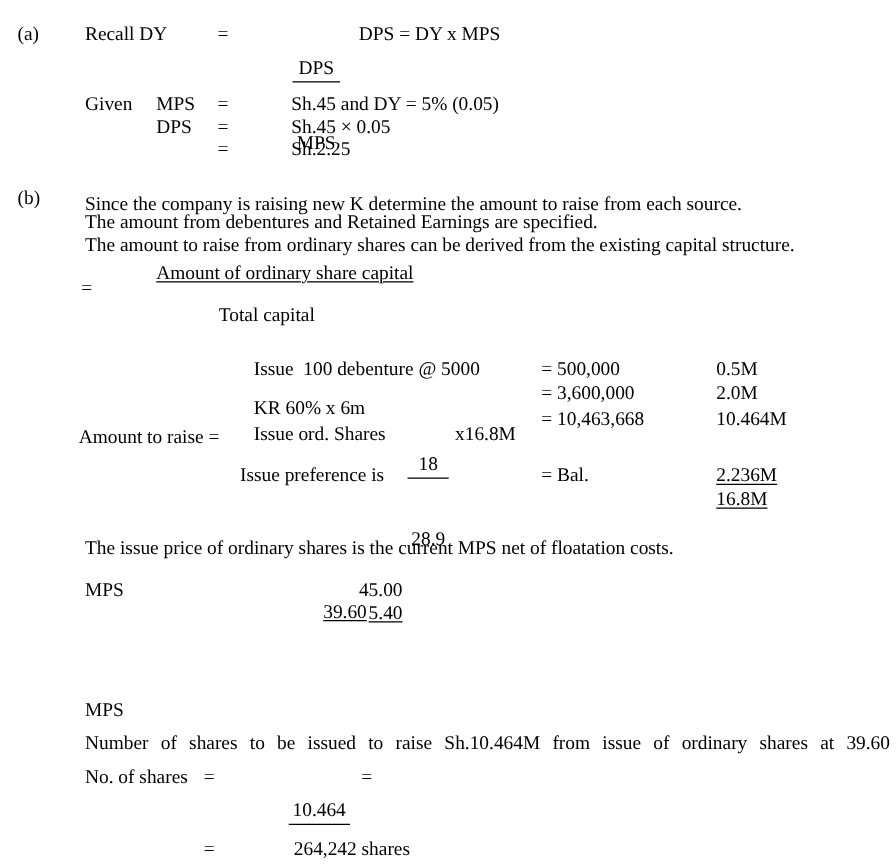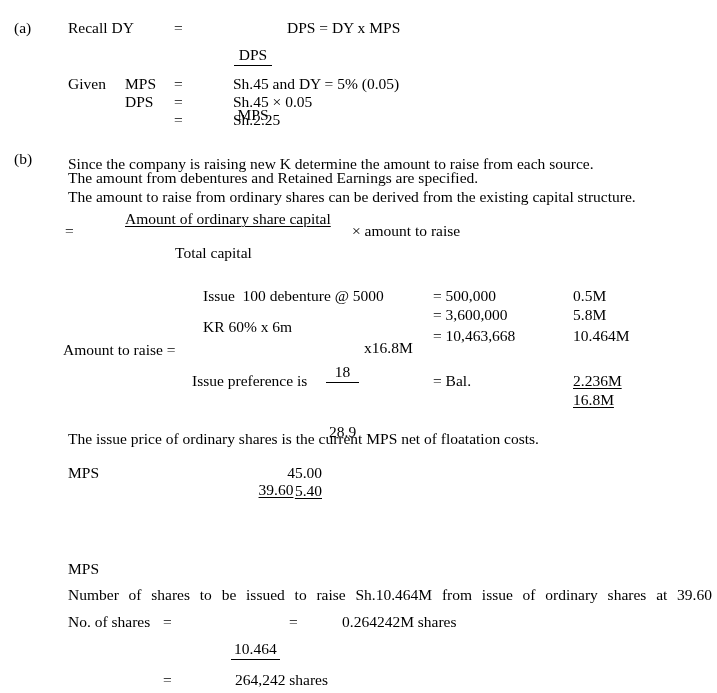--- a/index.html
+++ b/index.html
@@ -44,33 +44,33 @@
   <span class="abs" style="left:174px; top:110px;">=</span>
   <span class="abs" style="left:233px; top:110px;">Sh.2.25</span>
 
   <span class="abs" style="left:14px; top:149px;">(b)</span>
   <span class="abs" style="left:68px; top:154px;">Since the company is raising new K determine the amount to raise from each source.</span>
   <span class="abs" style="left:68px; top:168px;">The amount from debentures and Retained Earnings are specified.</span>
   <span class="abs" style="left:68px; top:187px;">The amount to raise from ordinary shares can be derived from the existing capital structure.</span>
 
   <span class="abs" style="left:65px;  top:221px;">=</span>
   <span class="abs u" style="left:125px; top:209px;">Amount of ordinary share capital</span>
-  <span class="abs" style="left:352px; top:221px;">× amount to raise</span>
   <span class="abs" style="left:175px; top:243px;">Total capital</span>
 
   <span class="abs" style="left:63px; top:340px;">Amount to raise =</span>
 
   <span class="abs" style="left:203px; top:286px;">Issue  100 debenture @ 5000</span>
   <span class="abs" style="left:433px; top:286px;">= 500,000</span>
   <span class="abs" style="left:573px; top:286px;">0.5M</span>
 
   <span class="abs" style="left:203px; top:305px;margin-top:12px;">KR 60% x 6m</span>
   <span class="abs" style="left:433px; top:305px;">= 3,600,000</span>
-  <span class="abs" style="left:573px; top:305px;">5.8M</span>
+  <span class="abs" style="left:573px; top:305px;">2.0M</span>
 
+  <span class="abs" style="left:203px; top:338px;">Issue ord. Shares</span>
   <span class="frac" style="left:326px; top:324px; min-width:32px;">
     <span class="num">18</span>
     <span class="den">28.9</span>
   </span>
   <span class="abs" style="left:364px; top:338px;">x16.8M</span>
   <span class="abs" style="left:433px; top:326px;">= 10,463,668</span>
   <span class="abs" style="left:573px; top:326px;">10.464M</span>
 
   <span class="abs" style="left:192px; top:371px;">Issue preference is</span>
   <span class="abs" style="left:433px; top:371px;">= Bal.</span>
@@ -87,18 +87,17 @@
   <div class="abs justify" style="left:68px; top:540px; width:644px;">Number of shares to be issued to raise Sh.10.464M from issue of ordinary shares at 39.60</div>
   <span class="abs" style="left:68px; top:559px;">MPS</span>
 
   <span class="abs" style="left:68px;  top:612px;">No. of shares</span>
   <span class="abs" style="left:163px; top:612px;">=</span>
   <span class="frac" style="left:231px; top:601px; min-width:46px;">
     <span class="num">10.464</span>
     
   </span>
   <span class="abs" style="left:289px; top:612px;">=</span>
-  <span class="abs" style="left:342px; top:612px;">0.264242M shares</span>
 
   <span class="abs" style="left:163px; top:670px;">=</span>
   <span class="abs" style="left:235px; top:670px;">264,242 shares</span>
 
 </div>
 
 </body></html>

